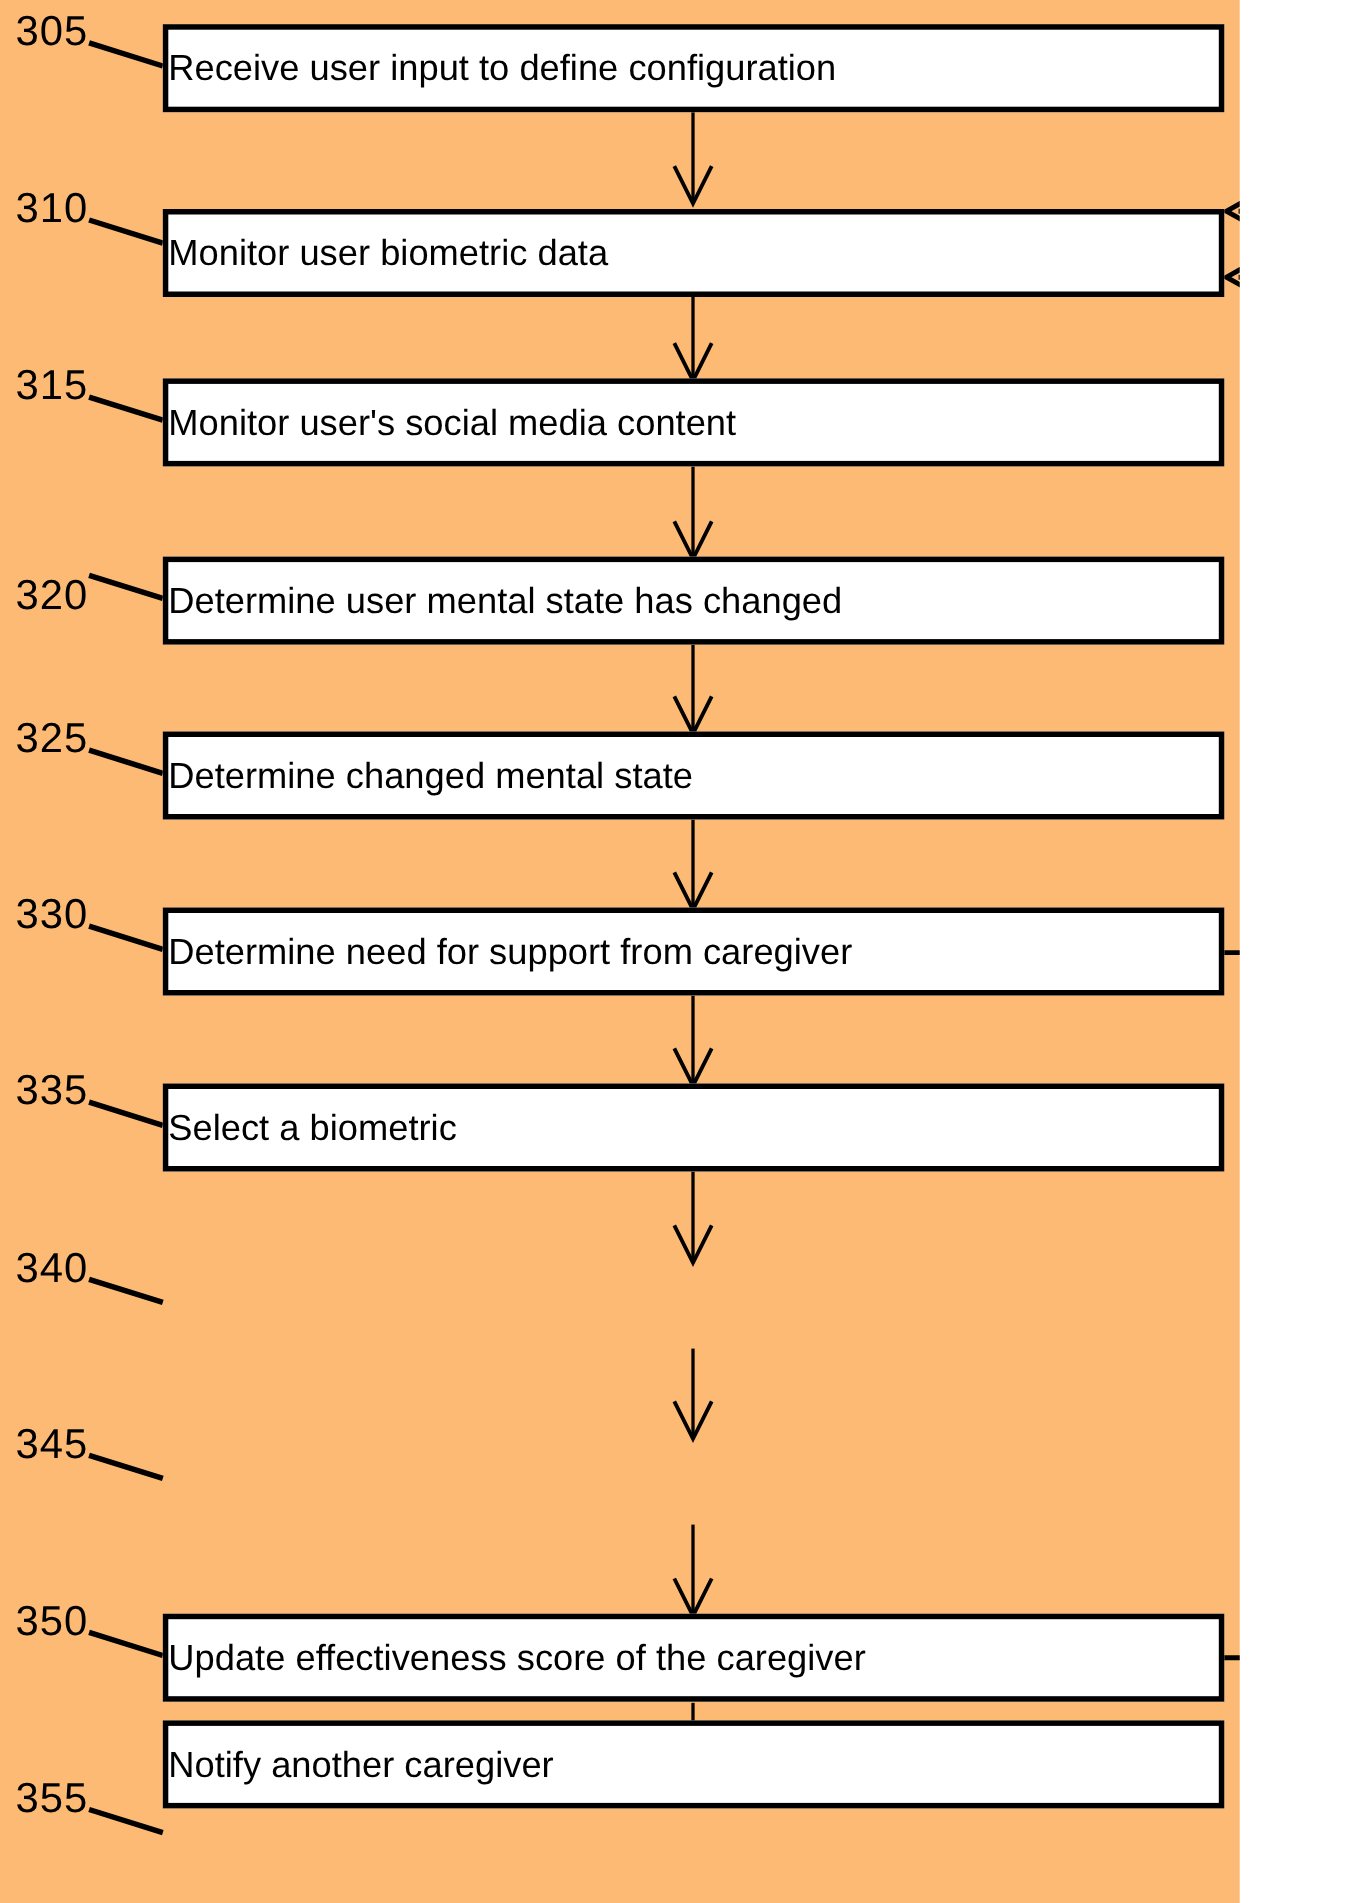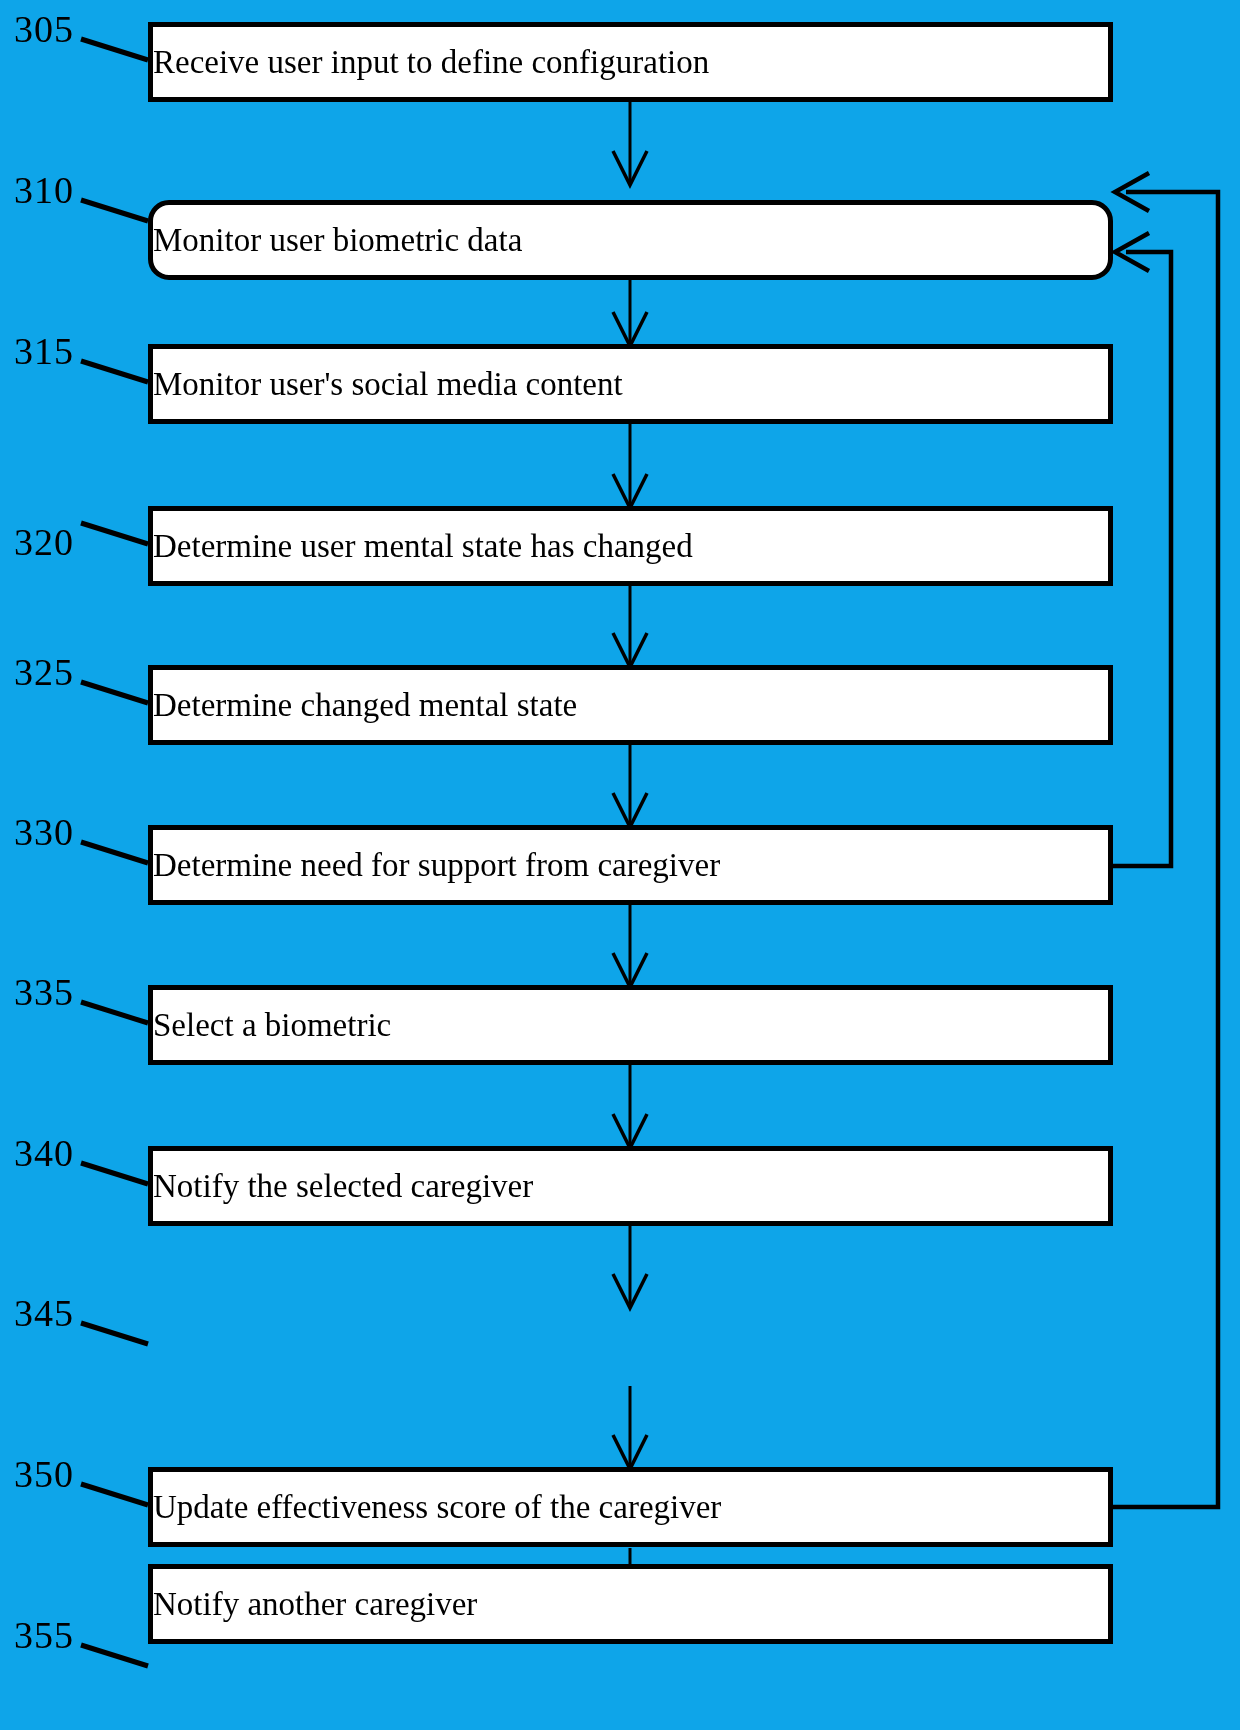--- a/index.html
+++ b/index.html
@@ -1,21 +1,21 @@
 <!DOCTYPE html>
 <html><head>
 <meta charset="utf-8">
 <style>
   html, body { margin: 0; padding: 0; background: #ffffff; }
   .figure {
     position: relative;
-    width: 1240px;
+    width: 1127px;
     height: 1730px;
-    background: #0ea5e9;
-    font-family: Liberation Serif, serif;
+    background: #fdba74;
+    font-family: Liberation Sans, sans-serif;
     color: #000;
     overflow: hidden;
   }
   .connectors {
     position: absolute;
     left: 0; top: 0;
     width: 1240px; height: 1730px;
     z-index: 1;
   }
   .node {
@@ -35,21 +35,21 @@
   }
   .ref {
     position: absolute;
     left: 14px;
     font-size: 38px;
     line-height: 1;
     letter-spacing: 1px;
     z-index: 2;
   }
   .n305 { top: 22px; }   .r305 { top: 10px; }
-  .n310 { top: 200px; border-radius: 21px; }  .r310 { top: 171px; }
+  .n310 { top: 190px; }  .r310 { top: 171px; }
   .n315 { top: 344px; }  .r315 { top: 332px; }
   .n320 { top: 506px; }  .r320 { top: 494px; margin-top: 29px; }
   .n325 { top: 665px; }  .r325 { top: 653px; }
   .n330 { top: 825px; }  .r330 { top: 813px; }
   .n335 { top: 985px; }  .r335 { top: 973px; }
   .n340 { top: 1146px; } .r340 { top: 1134px; }
   .n345 { top: 1306px; } .r345 { top: 1294px; }
   .n350 { top: 1467px; } .r350 { top: 1455px; }
   .n355 { top: 1564px; } .r355 { top: 1616px; }
 </style>
@@ -150,23 +150,20 @@
   </div>
   <div class="node n330">
     <span>Determine need for support from caregiver</span>
   </div>
   <div class="node n325">
     <span>Determine changed mental state</span>
   </div>
   <div class="node n335">
     <span>Select a biometric</span>
   </div>
-  <div class="node n340">
-    <span>Notify the selected caregiver</span>
-  </div>
   <div class="node n350">
     <span>Update effectiveness score of the caregiver</span>
   </div>
   <div class="node n355">
     <span>Notify another caregiver</span>
   </div>
 
 </div>
 
 </body></html>

